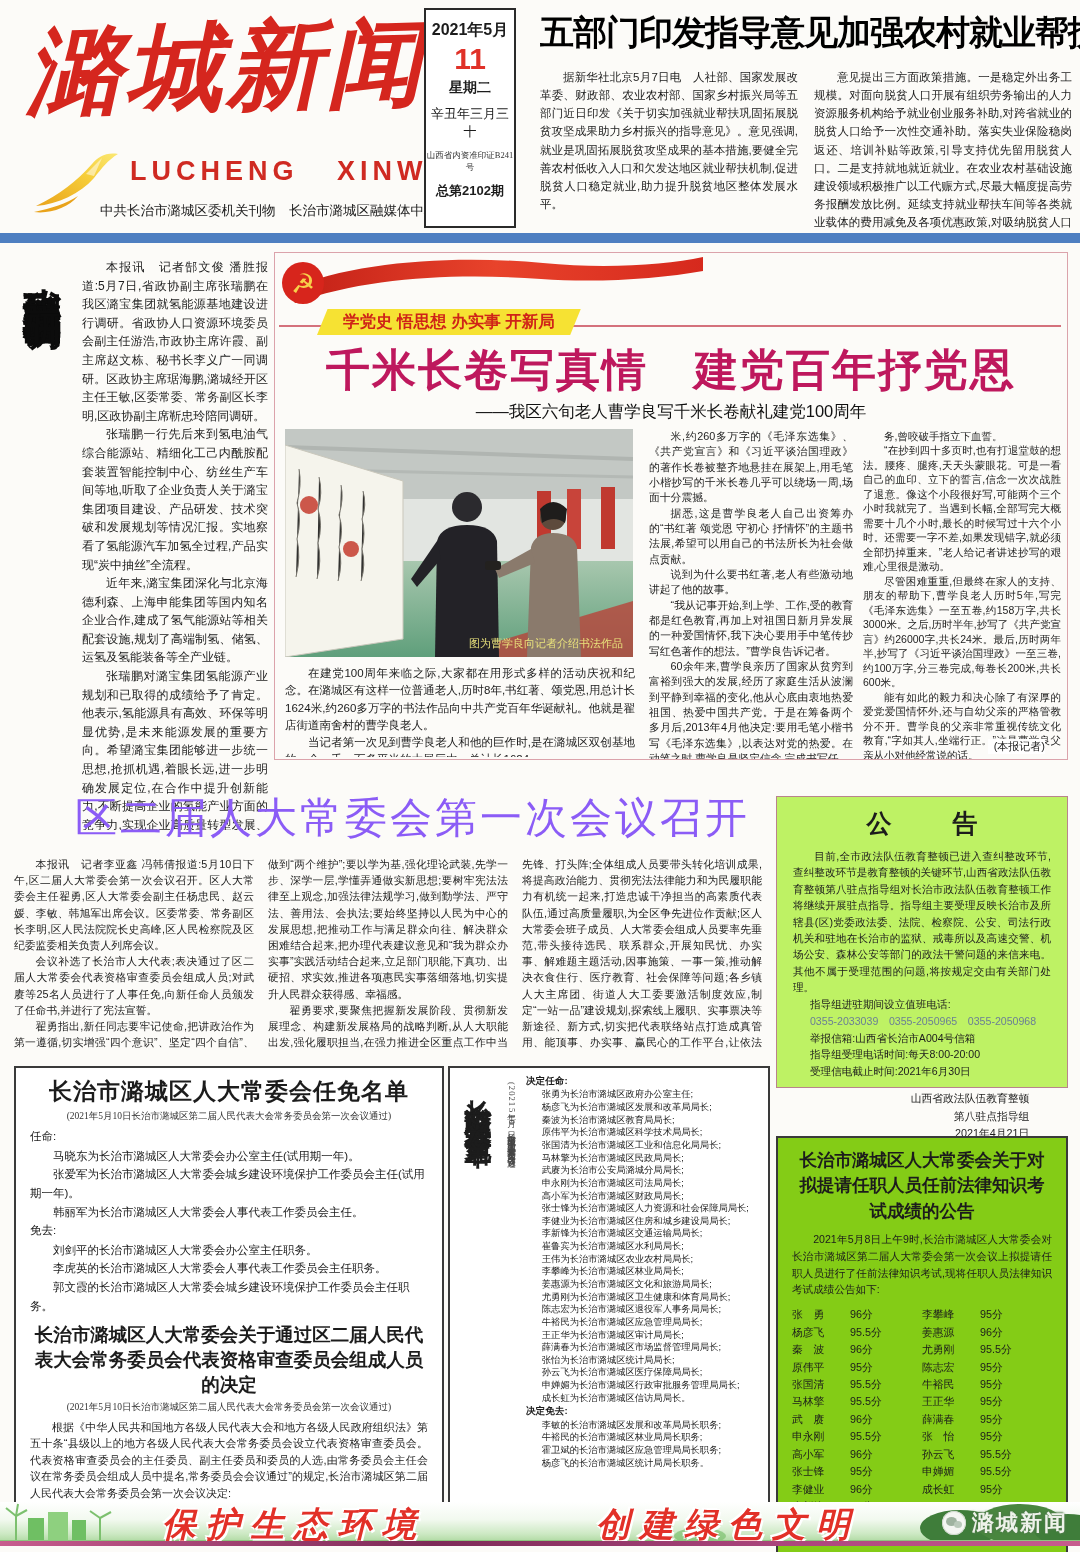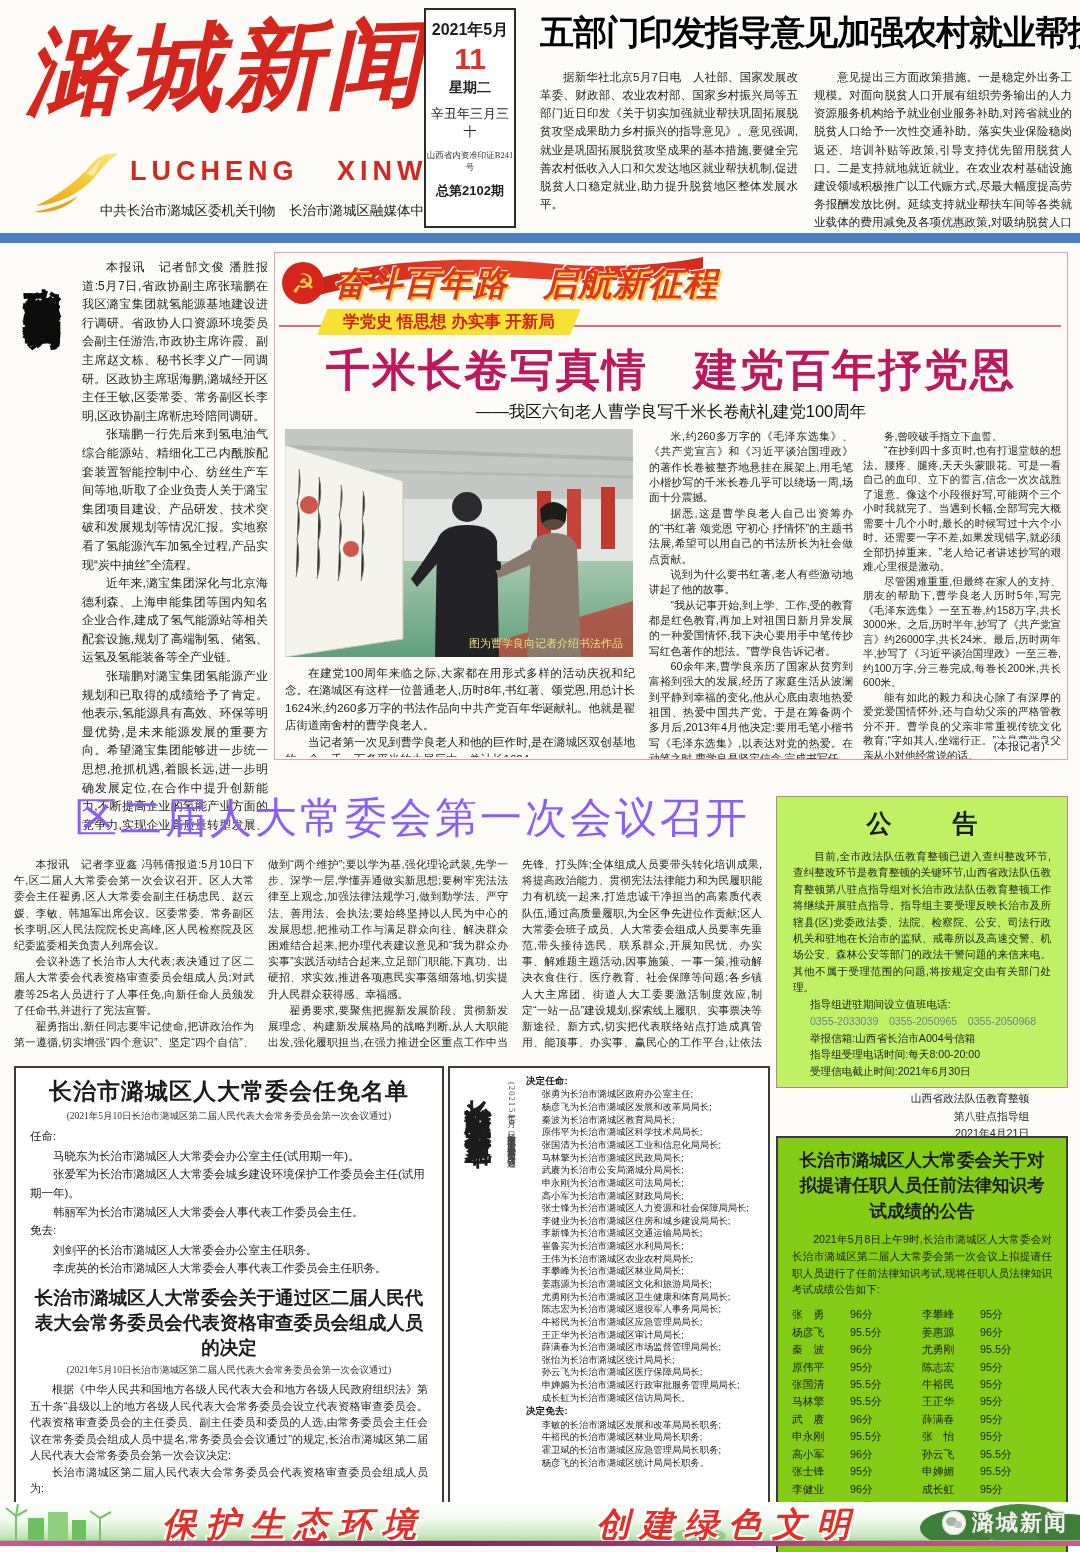--- a/index.html
+++ b/index.html
@@ -190,21 +190,20 @@
         <linearGradient id="lg2" x1="0" y1="0" x2="1" y2="0">
           <stop offset="0" stop-color="#c21f16"></stop>
             <stop offset="0.5" stop-color="#e8432b"></stop>
             <stop offset="1" stop-color="#d6291d"></stop>
         </linearGradient>
       </defs>
       <path d="M14,36 C80,8 180,2 268,10 C330,16 390,12 428,4 L428,18 C384,26 322,30 266,26 C182,20 92,24 20,50 Z" fill="url(#lg2)"></path>
       <circle cx="28" cy="30" r="21" fill="#d7251c"></circle>
       <text x="28" y="40" text-anchor="middle" font-size="27" fill="#f7d04a" font-family="DejaVu Sans">☭</text>
     </svg>
-    <div class="ribbon-text">奋斗百年路　启航新征程</div>
     <div class="strip">学党史 悟思想 办实事 开新局</div>
 
     <div class="feat-headline">千米长卷写真情　建党百年抒党恩</div>
     <div class="feat-subtitle">——我区六旬老人曹学良写千米长卷献礼建党100周年</div>
 
     <svg class="photo-svg" viewBox="0 0 348 228">
       <defs>
         <linearGradient id="lgf" x1="0" y1="0" x2="0" y2="1">
           <stop offset="0" stop-color="#a8c7ae"></stop>
             <stop offset="1" stop-color="#5f9f7b"></stop>
@@ -294,20 +293,21 @@
     <div class="ab-label">任命:</div>
     <div>
         <p class="ab-item">马晓东为长治市潞城区人大常委会办公室主任(试用期一年)。</p>
         <p class="ab-item">张爱军为长治市潞城区人大常委会城乡建设环境保护工作委员会主任(试用期一年)。</p>
         <p class="ab-item">韩丽军为长治市潞城区人大常委会人事代表工作委员会主任。</p>
       </div>
     <div class="ab-label">免去:</div>
     <div>
         <p class="ab-item">刘剑平的长治市潞城区人大常委会办公室主任职务。</p>
         <p class="ab-item">李虎英的长治市潞城区人大常委会人事代表工作委员会主任职务。</p>
+        <p class="ab-item">郭文霞的长治市潞城区人大常委会城乡建设环境保护工作委员会主任职务。</p>
       </div>
     <div class="ab-title2">长治市潞城区人大常委会关于通过区二届人民代表大会常务委员会代表资格审查委员会组成人员的决定</div>
     <div class="ab-meta">(2021年5月10日长治市潞城区第二届人民代表大会常务委员会第一次会议通过)</div>
     <div class="ab-body">
         <p class="para">根据《中华人民共和国地方各级人民代表大会和地方各级人民政府组织法》第五十条“县级以上的地方各级人民代表大会常务委员会设立代表资格审查委员会。代表资格审查委员会的主任委员、副主任委员和委员的人选,由常务委员会主任会议在常务委员会组成人员中提名,常务委员会会议通过”的规定,长治市潞城区第二届人民代表大会常务委员会第一次会议决定:</p>
         <p class="para">长治市潞城区第二届人民代表大会常务委员会代表资格审查委员会组成人员为:</p>
       </div>
 
   </div>
 

